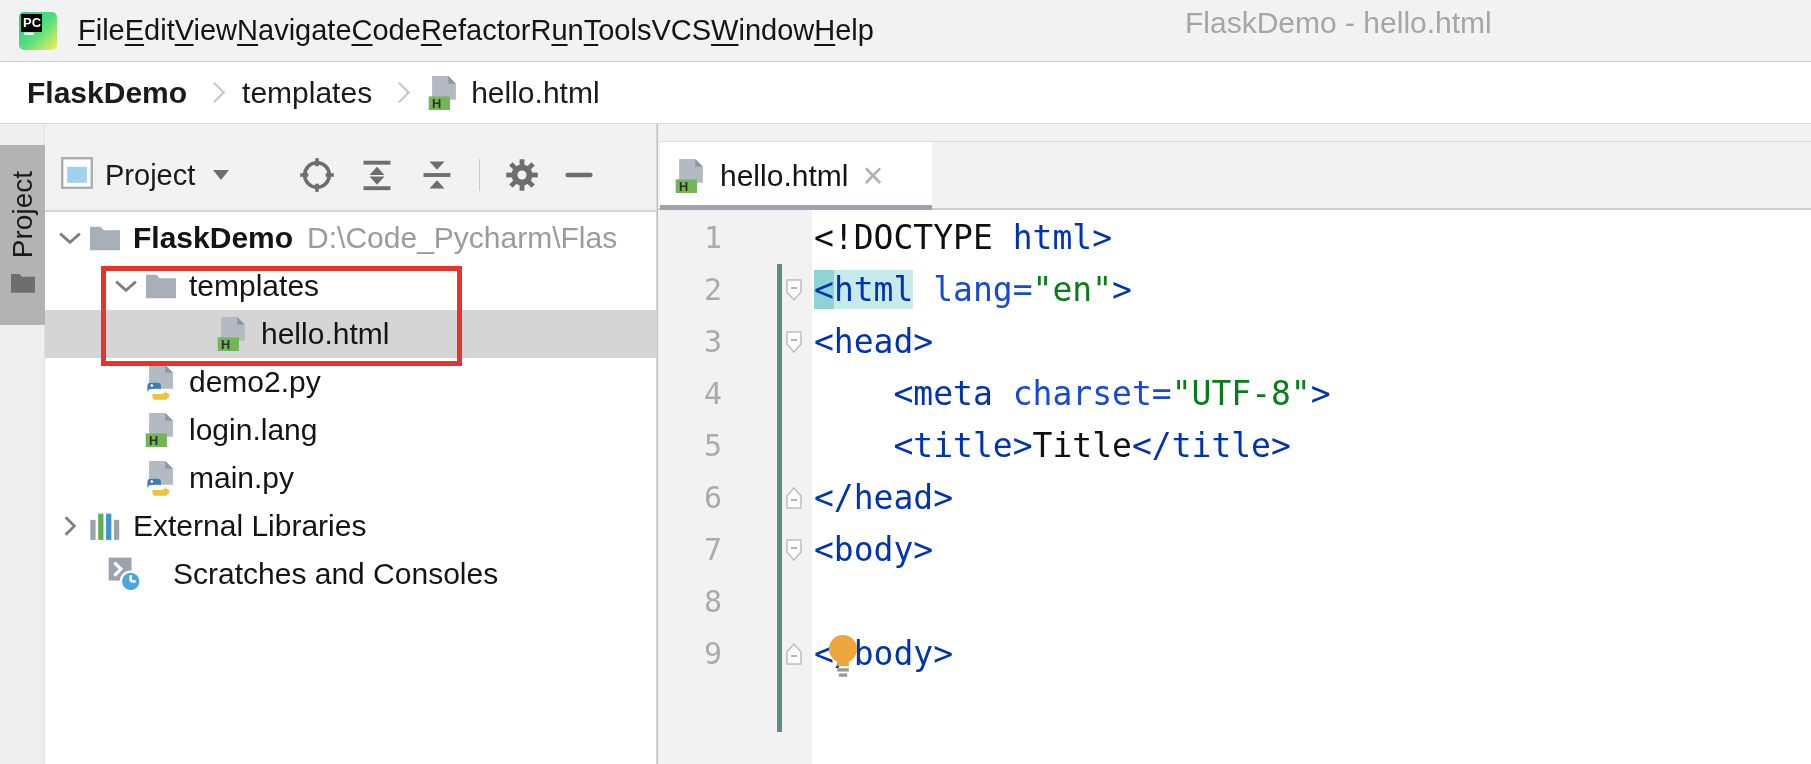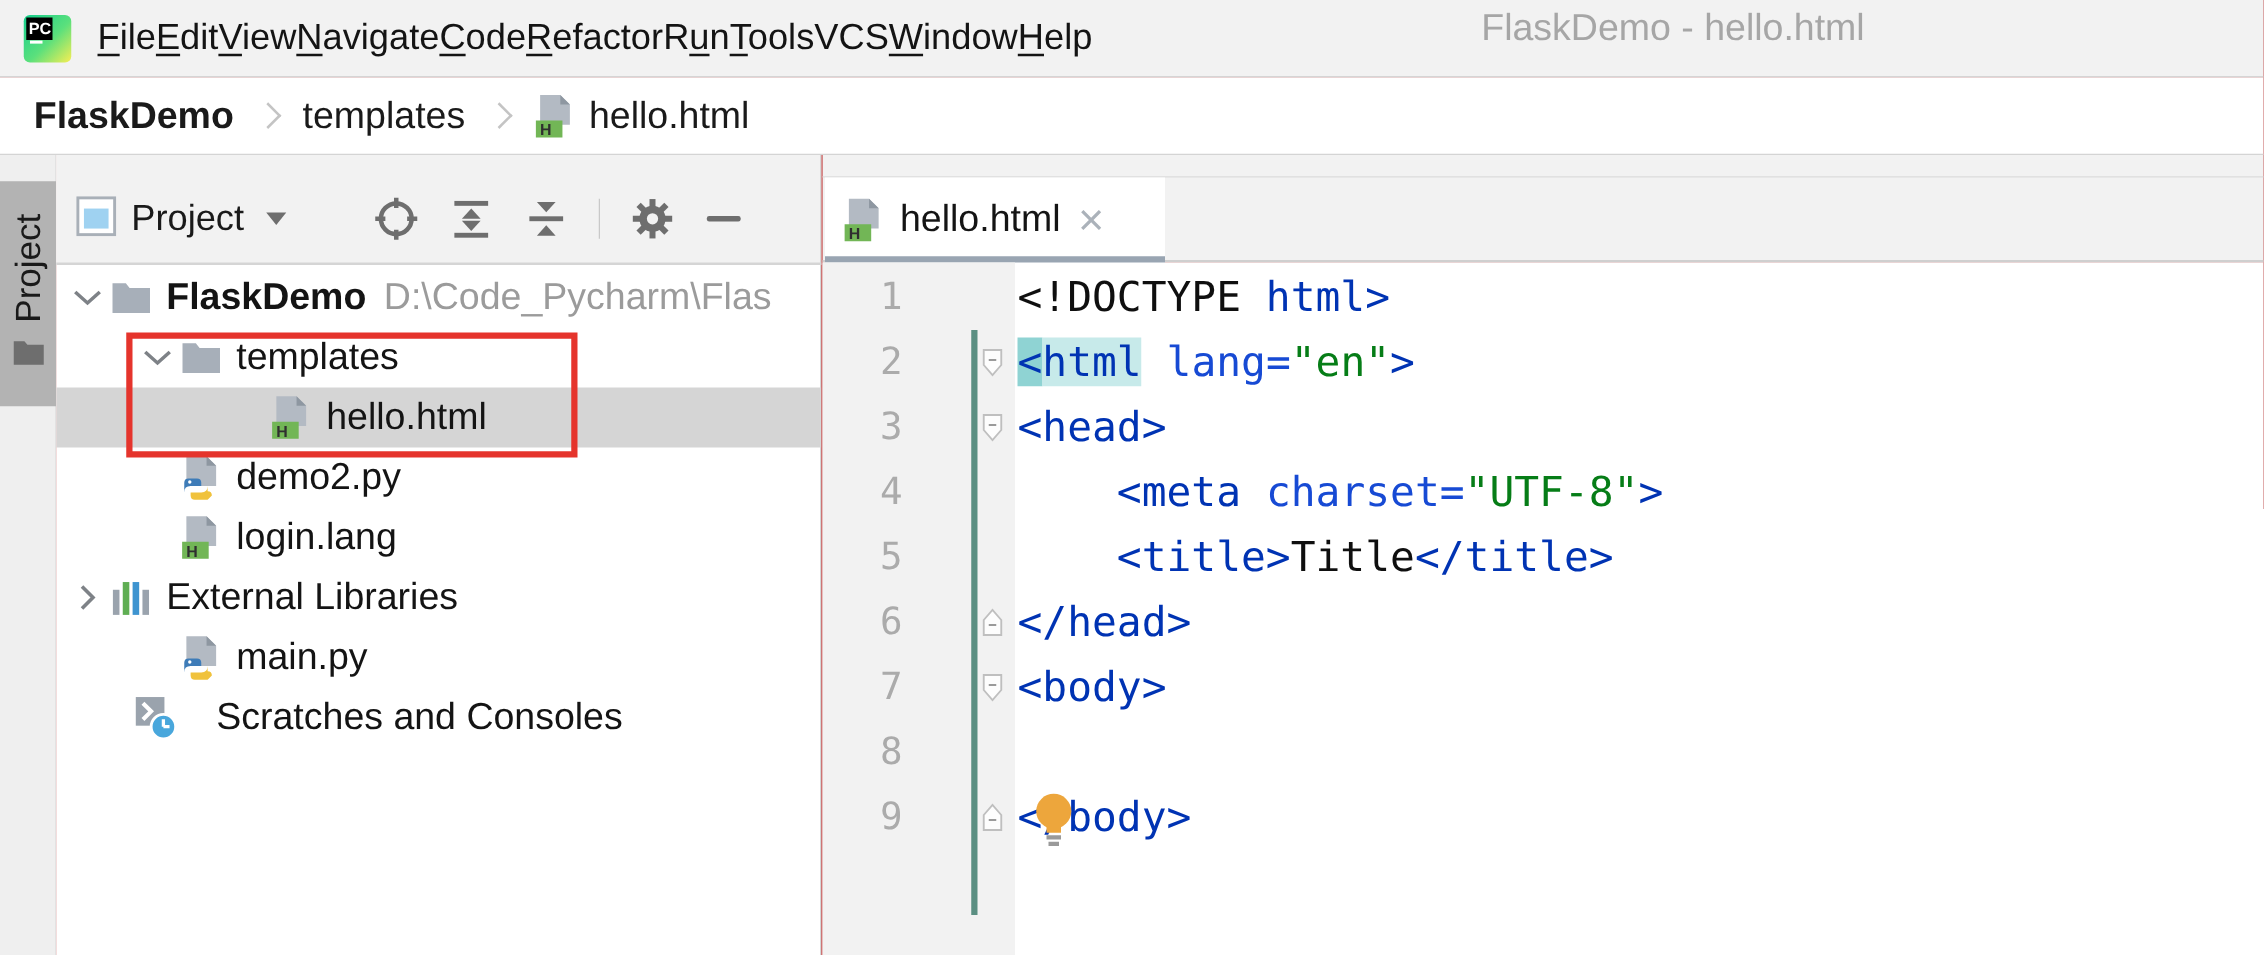--- a/index.html
+++ b/index.html
@@ -1,16 +1,16 @@
 <!DOCTYPE html>
 <html><head>
 <meta charset="utf-8">
 <style>
   html,body{margin:0;padding:0;background:#e9e9e9;font-family:"Liberation Sans",sans-serif;}
-  .screen{position:relative;width:1811px;height:764px;background:#b91c1c;overflow:hidden;color:#111;}
+  .screen{position:relative;width:1811px;height:764px;background:#fca5a5;overflow:hidden;color:#111;}
 
   
   .menubar{position:absolute;left:0;top:0;width:100%;height:62px;background:#F2F2F2;display:flex;align-items:center;border-bottom:1px solid #CBCBCB;box-sizing:border-box;}
   .logo{margin-left:18px;display:flex;align-items:center;}
   .menu-items{display:flex;align-items:center;margin-left:20px;}
   .menu-item{font-size:29px;color:#141414;cursor:default;}
   .menu-item u{text-decoration-thickness:2px;text-underline-offset:4px;}
   .win-title{position:absolute;left:1185px;top:0;height:46px;display:flex;align-items:center;font-size:30px;color:#A6A6A6;}
 
   
@@ -256,48 +256,48 @@
           <span class="tr-icon" style="display: inline-flex; align-items: center;">
             <svg width="34" height="38" viewBox="0 0 20 22">
               <path fill="#B3BAC3" d="M3 1 h9.5 l4.5 4.5 V15 H3 z"></path>
               <path fill="#8E97A1" d="M12.5 1 l4.5 4.5 h-4.5 z"></path>
               <rect x="1" y="13" width="12.5" height="8" fill="#72B656"></rect>
               <text x="3" y="20" font-size="7.5" font-weight="bold" fill="#2F2F2F" font-family="Liberation Sans,sans-serif">H</text>
             </svg>
           </span>
           <span class="tr-label">login.lang</span>
         </div>
-        <div class="tree-row" style="padding-left: 8px;">
-          <span class="tr-chev">
-            <svg width="16" height="22" viewBox="0 0 14 20">
-              <polyline points="3,2 11,10 3,18" fill="none" stroke="#7E8287" stroke-width="2.6"></polyline>
-            </svg>
-          </span>
-          <span class="tr-icon" style="display: inline-flex; align-items: center;">
-            <svg width="34" height="32" viewBox="0 0 22 20">
-              <rect x="1.5" y="6" width="3.4" height="13" fill="#9AA3AD"></rect>
-              <rect x="6.6" y="2" width="3.4" height="17" fill="#5FAE53"></rect>
-              <rect x="11.7" y="2" width="3.4" height="17" fill="#3E94D0"></rect>
-              <rect x="16.8" y="6" width="3.4" height="13" fill="#9AA3AD"></rect>
-            </svg>
-          </span>
-          <span class="tr-label">External Libraries</span>
-        </div>
         <div class="tree-row" style="padding-left: 64px;">
           <span class="tr-chev"></span>
           <span class="tr-icon" style="display: inline-flex; align-items: center;">
             <svg width="34" height="38" viewBox="0 0 20 22">
               <path fill="#B3BAC3" d="M3 1 h9.5 l4.5 4.5 V15 H3 z"></path>
               <path fill="#8E97A1" d="M12.5 1 l4.5 4.5 h-4.5 z"></path>
               <path fill="#3E7CB8" d="M2 13.5 q0-2 2-2 h4 q2 0 2 2 v1.5 h-5 q-3 0-3 3 z"></path>
               <path fill="#F0C23C" d="M13 21.5 q0 0-2 0 h-4 q-2 0-2-2 v-1.5 h5 q3 0 3-3 v2.5 q2 0 2 2 z"></path>
               <circle cx="4.6" cy="13.1" r="0.8" fill="#fff"></circle>
             </svg>
           </span>
           <span class="tr-label">main.py</span>
+        </div>
+        <div class="tree-row" style="padding-left: 8px;">
+          <span class="tr-chev">
+            <svg width="16" height="22" viewBox="0 0 14 20">
+              <polyline points="3,2 11,10 3,18" fill="none" stroke="#7E8287" stroke-width="2.6"></polyline>
+            </svg>
+          </span>
+          <span class="tr-icon" style="display: inline-flex; align-items: center;">
+            <svg width="34" height="32" viewBox="0 0 22 20">
+              <rect x="1.5" y="6" width="3.4" height="13" fill="#9AA3AD"></rect>
+              <rect x="6.6" y="2" width="3.4" height="17" fill="#5FAE53"></rect>
+              <rect x="11.7" y="2" width="3.4" height="17" fill="#3E94D0"></rect>
+              <rect x="16.8" y="6" width="3.4" height="13" fill="#9AA3AD"></rect>
+            </svg>
+          </span>
+          <span class="tr-label">External Libraries</span>
         </div>
         <div class="tree-row" style="padding-left: 8px; gap: 20px;">
           <span class="tr-chev"></span>
           <span class="tr-icon" style="display: inline-flex; align-items: center;">
             <svg width="36" height="36" viewBox="0 0 22 22">
               <rect x="1" y="1" width="14" height="14" fill="#9AA3AD"></rect>
               <polyline points="4.5,4 8.5,8 4.5,12" fill="none" stroke="#fff" stroke-width="2"></polyline>
               <circle cx="14.5" cy="15.5" r="6" fill="#49A7DC" stroke="#fff" stroke-width="1.4"></circle>
               <line x1="14.5" y1="15.5" x2="14.5" y2="11.8" stroke="#fff" stroke-width="1.6"></line>
               <line x1="14.5" y1="15.5" x2="17.5" y2="15.5" stroke="#fff" stroke-width="1.6"></line>

